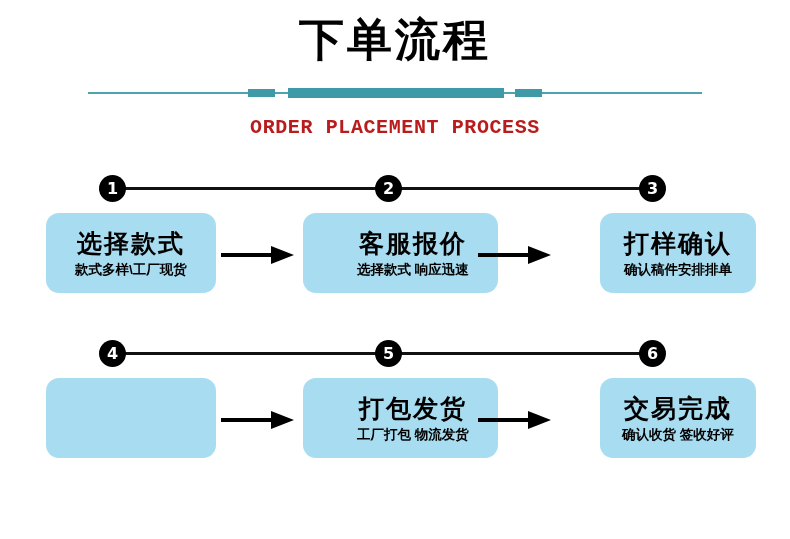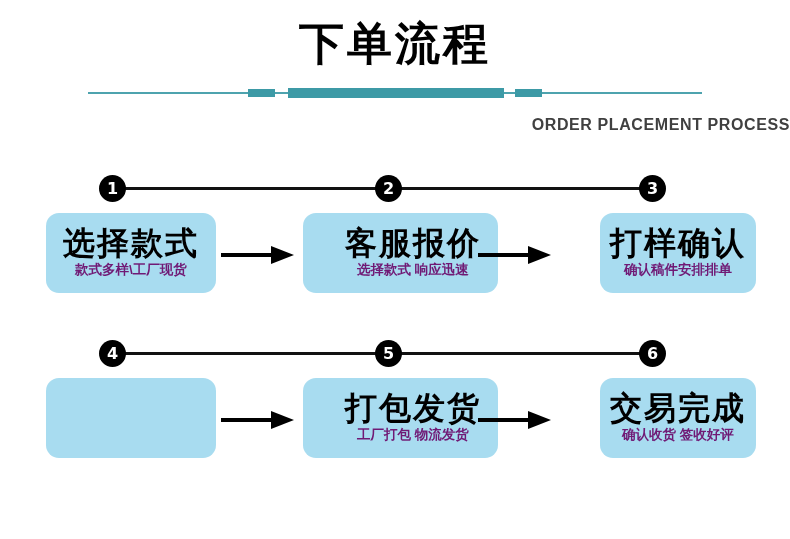--- a/index.html
+++ b/index.html
@@ -15,20 +15,21 @@
     overflow: hidden;
   }
 
   
   #header {
     position: absolute;
     left: 0;
     top: 0;
     width: 790px;
     height: 160px;
+    font-family: Liberation Mono, monospace;
   }
   #main-title {
     position: absolute;
     left: 0;
     top: 16px;
     width: 790px;
     text-align: center;
     font-size: 45px;
     font-weight: bold;
     color: #000000;
@@ -73,24 +74,24 @@
     top: 3px;
     width: 27px;
     height: 8px;
   }
 
   #sub-title {
     position: absolute;
     left: 0;
     top: 116px;
     width: 790px;
-    text-align: right;
-    font-size: 16px;
-    font-weight: bold;
-    color: #404040;
+    text-align: center;
+    font-size: 20px;
+    font-weight: bold;
+    color: #b91c1c;
     letter-spacing: 0.6px;
   }
 
   
   .process-row {
     position: absolute;
     left: 0;
     width: 790px;
   }
   #process-row-1 { top: 175px; height: 125px; }
@@ -134,31 +135,31 @@
     display: flex;
     flex-direction: column;
     align-items: center;
     justify-content: center;
   }
   .step-box.b1 { left: 46px; }
   .step-box.b2 { left: 303px; padding-left: 25px; }
   .step-box.b3 { left: 560px; width: 156px; margin-left: 40px; }
 
   .box-title {
-    font-size: 32px;
+    font-size: 25px;
     font-weight: bold;
     color: #000000;
     letter-spacing: 2px;
     line-height: 31px;
     white-space: nowrap;
   }
   .box-sub {
     font-size: 13.5px;
     font-weight: bold;
-    color: #701a75;
+    color: #000000;
     line-height: 19px;
     letter-spacing: 0px;
     white-space: nowrap;
     margin-top: 1px;
   }
 
   
   .flow-arrow {
     position: absolute;
     top: 70px;

